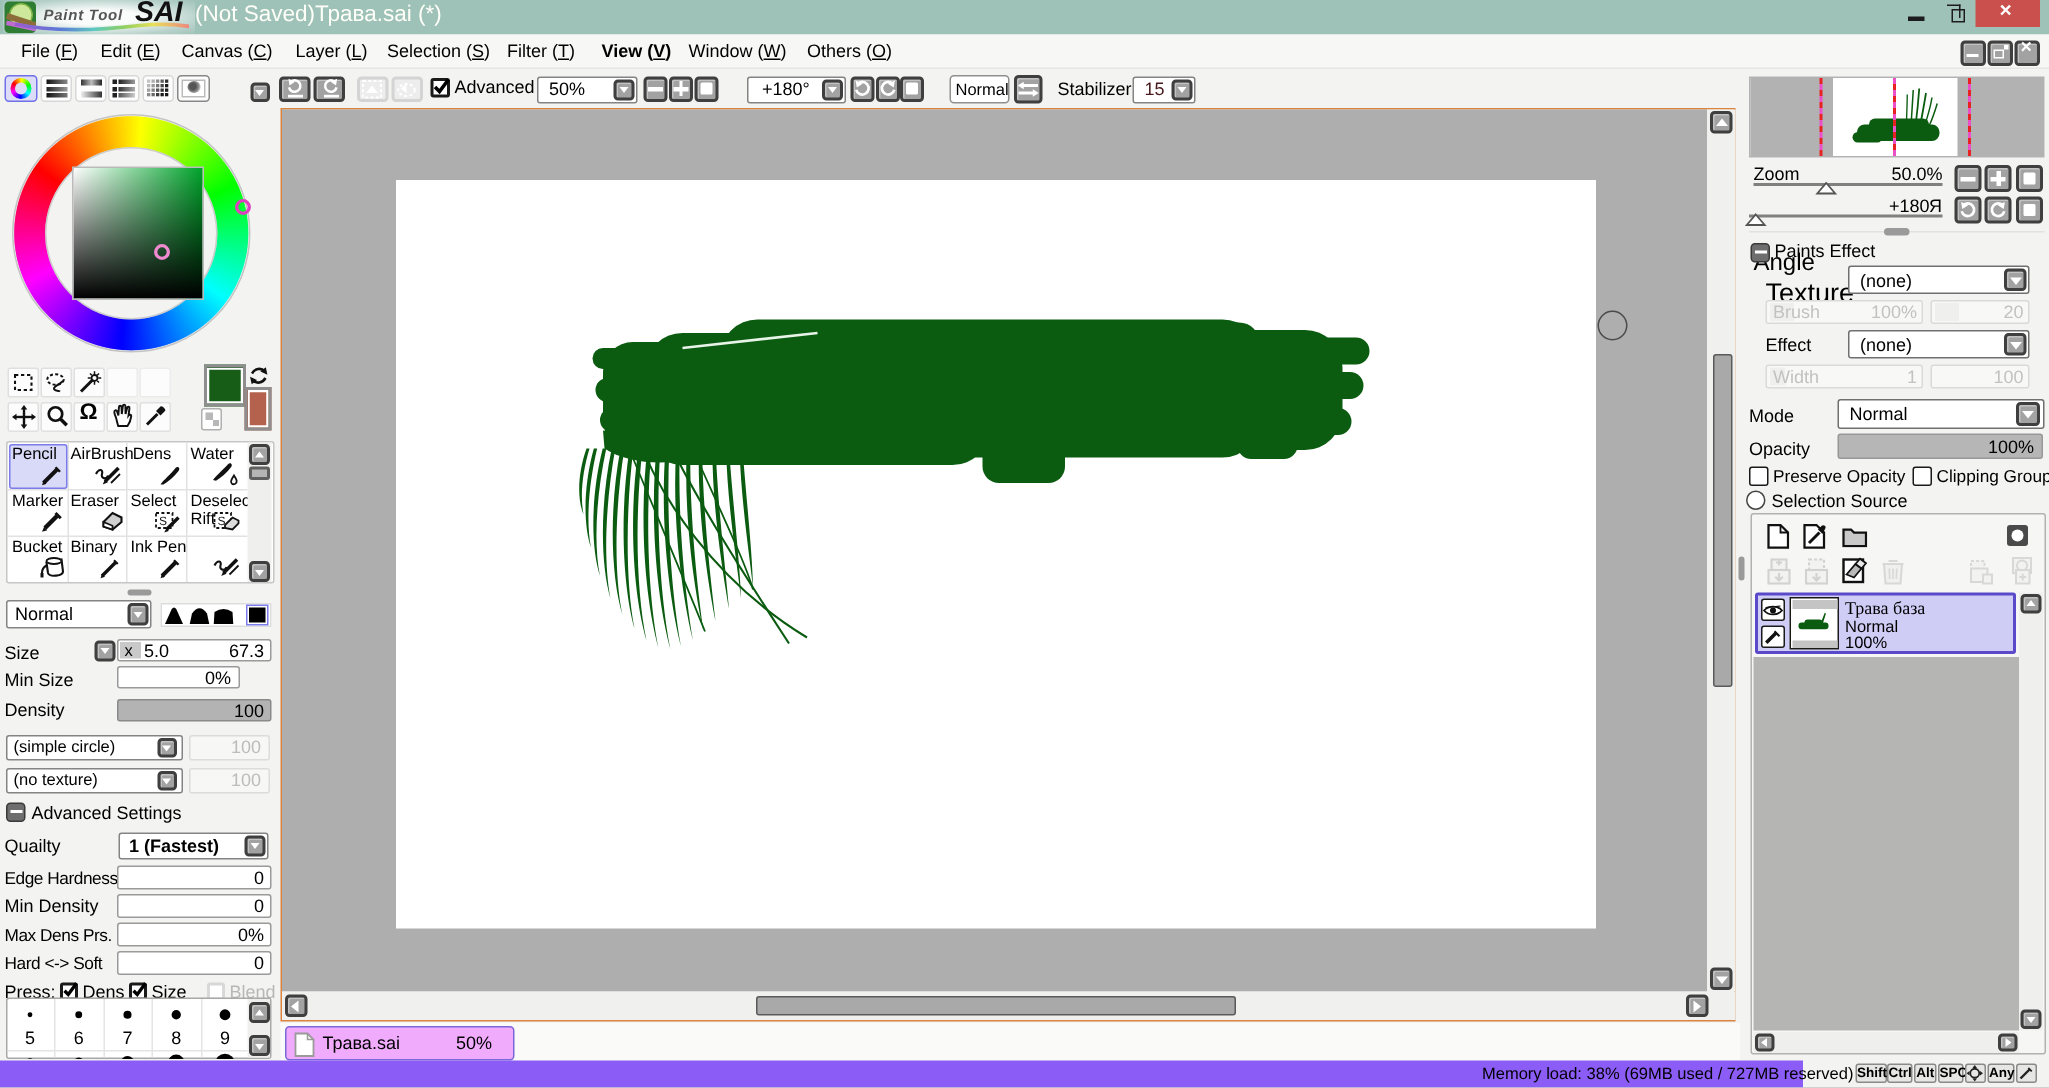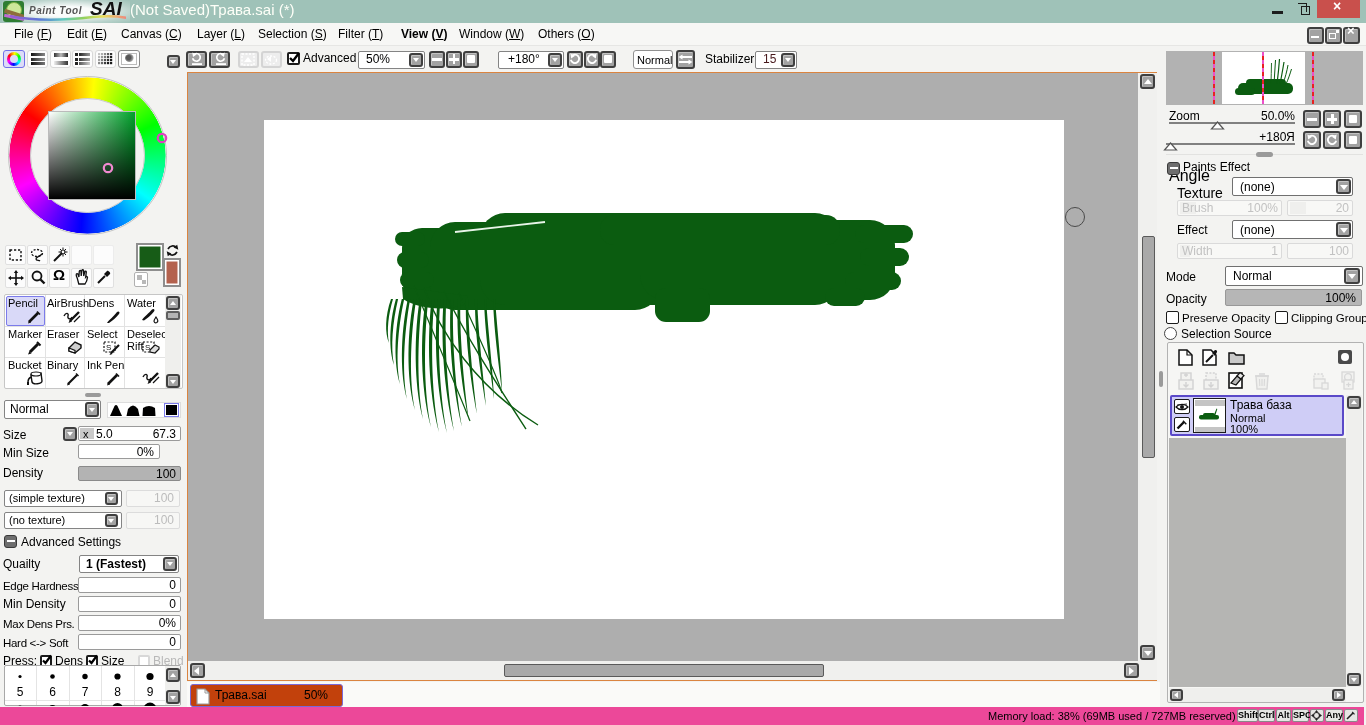--- a/index.html
+++ b/index.html
@@ -471,21 +471,21 @@
 
 <div class="abs" style="left:3px;top:447px;font-size:12px;">Min Size</div>
 <div class="abs inp" style="left:78px;top:444px;width:82px;height:15px;"></div>
 <div class="abs" style="left:120px;top:446px;width:34px;font-size:12px;text-align:right;">0%</div>
 
 <div class="abs" style="left:3px;top:467px;font-size:12px;">Density</div>
 <div class="abs" style="left:78px;top:466px;width:103px;height:15px;background:#b3b3b3;border:1px solid #8a8a8a;border-radius:2px;"></div>
 <div class="abs" style="left:146px;top:468px;width:30px;font-size:12px;text-align:right;">100</div>
 
 <div class="abs combo" style="left:4px;top:490px;width:118px;height:17px;"></div>
-<div class="abs" style="left:9px;top:492px;font-size:11px;">(simple texture)</div>
+<div class="abs" style="left:9px;top:492px;font-size:11px;">(simple circle)</div>
 <div class="abs bd" style="left:105px;top:492px;width:13px;height:13px;"></div>
 <div class="abs" style="left:108px;top:497px;width:0;height:0;border-left:3.5px solid transparent;border-right:3.5px solid transparent;border-top:4.5px solid #fff;"></div>
 <div class="abs" style="left:126px;top:490px;width:54px;height:17px;background:#f7f7f5;border:1px solid #dcdcdc;border-radius:2px;"></div>
 <div class="abs" style="left:140px;top:492px;width:34px;font-size:12px;text-align:right;color:#bcbcbc;">100</div>
 <div class="abs combo" style="left:4px;top:512px;width:118px;height:17px;"></div>
 <div class="abs" style="left:9px;top:514px;font-size:11px;">(no texture)</div>
 <div class="abs bd" style="left:105px;top:514px;width:13px;height:13px;"></div>
 <div class="abs" style="left:108px;top:519px;width:0;height:0;border-left:3.5px solid transparent;border-right:3.5px solid transparent;border-top:4.5px solid #fff;"></div>
 <div class="abs" style="left:126px;top:512px;width:54px;height:17px;background:#f7f7f5;border:1px solid #dcdcdc;border-radius:2px;"></div>
 <div class="abs" style="left:140px;top:514px;width:34px;font-size:12px;text-align:right;color:#bcbcbc;">100</div>
@@ -616,21 +616,21 @@
   </svg>
 <div class="abs bd" style="left:1344px;top:131px;width:18px;height:18px;"></div>
 <div class="abs" style="left:1349px;top:136px;width:8px;height:8px;background:#fff;border-radius:1px;"></div>
 
 <div class="abs" style="left:1166px;top:154px;width:197px;height:1px;background:#e2e2e0;"></div>
 <div class="abs" style="left:1256px;top:152px;width:17px;height:5px;background:#9a9a9a;border-radius:2.5px;"></div>
 
 <div class="abs" style="left:1167px;top:162px;width:13px;height:13px;background:#6e6e6e;border:1.5px solid #3a3a3a;border-radius:3px;"></div>
 <div class="abs" style="left:1169.5px;top:167px;width:8px;height:2.4px;background:#fff;"></div>
 <div class="abs" style="left:1183px;top:161px;font-size:12px;">Paints Effect</div>
-<div class="abs" style="left:1177px;top:186px;font-size:14px;">Texture</div>
+<div class="abs" style="left:1177px;top:186px;font-size:18px;">Texture</div>
 <div class="abs" style="left:1232px;top:177px;width:121px;height:19px;background:#fff;border:1.5px solid #707070;border-radius:2px;"></div>
 <div class="abs" style="left:1240px;top:181px;font-size:12px;">(none)</div>
 <div class="abs bd" style="left:1336px;top:179px;width:15px;height:15px;"></div>
 <div class="abs" style="left:1339.5px;top:185px;width:0;height:0;border-left:4px solid transparent;border-right:4px solid transparent;border-top:5px solid #fff;"></div>
 <div class="abs" style="left:1177px;top:200px;width:105px;height:16px;background:#f8f8f6;border:1px solid #dadada;border-radius:2px;"></div>
 <div class="abs" style="left:1180px;top:202px;width:16px;height:12px;background:#efefed;"></div>
 <div class="abs" style="left:1182px;top:202px;font-size:12px;color:#c2c2c2;">Brush</div>
 <div class="abs" style="left:1240px;top:202px;width:38px;font-size:12px;text-align:right;color:#c2c2c2;">100%</div>
 <div class="abs" style="left:1287px;top:200px;width:66px;height:16px;background:#f8f8f6;border:1px solid #dadada;border-radius:2px;"></div>
 <div class="abs" style="left:1290px;top:202px;width:16px;height:12px;background:#efefed;"></div>
@@ -737,48 +737,48 @@
 <div class="abs" style="left:1193px;top:398px;width:33px;height:35px;background:#fff;border:1.5px solid #1a1a1a;"></div>
 <div class="abs" style="left:1194.5px;top:399.5px;width:30px;height:6px;background:#c4c4c4;"></div>
 <div class="abs" style="left:1194.5px;top:427px;width:30px;height:4.5px;background:#c4c4c4;"></div>
 <svg class="abs" style="left:1194.5px;top:406px;" width="30" height="21">
     <g fill="#0b5c10">
       <rect x="4" y="9" width="20" height="4.5" rx="2"></rect>
       <rect x="8" y="7" width="12" height="4" rx="2"></rect>
       <path d="M19,9 C20,6 21,4 21.5,2.5 L22.3,3 C21.8,5 20.8,7.5 20.3,9.5 Z"></path>
     </g>
   </svg>
-<div class="abs" style="left:1230px;top:399px;font-size:12px;">Трава база</div>
+<div class="abs" style="left:1230px;top:399px;font-size:12px;font-family:Liberation Serif, serif;">Трава база</div>
 <div class="abs" style="left:1230px;top:412px;font-size:11px;">Normal</div>
 <div class="abs" style="left:1230px;top:423px;font-size:11px;">100%</div>
 
 <div class="abs" style="left:1169px;top:438px;width:177px;height:249px;background:#b5b5b3;"></div>
 
 <div class="abs" style="left:1346px;top:395px;width:16px;height:292px;background:#efefed;"></div>
 <div class="abs bd" style="left:1347px;top:396px;width:14px;height:13px;"></div>
 <div class="abs" style="left:1350.5px;top:400px;width:0;height:0;border-left:3.5px solid transparent;border-right:3.5px solid transparent;border-bottom:4.5px solid #fff;"></div>
 <div class="abs bd" style="left:1347px;top:673px;width:14px;height:13px;"></div>
 <div class="abs" style="left:1350.5px;top:678px;width:0;height:0;border-left:3.5px solid transparent;border-right:3.5px solid transparent;border-top:4.5px solid #fff;"></div>
 <div class="abs" style="left:1169px;top:688px;width:177px;height:14px;background:#efefed;"></div>
 <div class="abs bd" style="left:1170px;top:689px;width:13px;height:12px;"></div>
 <div class="abs" style="left:1173.5px;top:692px;width:0;height:0;border-top:3.5px solid transparent;border-bottom:3.5px solid transparent;border-right:4.5px solid #fff;"></div>
 <div class="abs bd" style="left:1332px;top:689px;width:13px;height:12px;"></div>
 <div class="abs" style="left:1336.5px;top:692px;width:0;height:0;border-top:3.5px solid transparent;border-bottom:3.5px solid transparent;border-left:4.5px solid #fff;"></div>
 
 <div class="abs" style="left:187px;top:682px;width:973px;height:25px;background:#fafaf8;"></div>
-<div class="abs" id="tabbar" style="left:190px;top:684px;width:153px;height:23px;background:#c2410c;border:1px solid #7a68d8;border-radius:3px;">
+<div class="abs" id="tabbar" style="left:190px;top:684px;width:153px;height:23px;background:#f0abfc;border:1px solid #7a68d8;border-radius:3px;">
   <svg class="abs" style="left:5px;top:3px;" width="14" height="17">
       <path d="M1,1 L9,1 L13,5 L13,16 L1,16 Z" fill="#fff" stroke="#9a9a9a" stroke-width="1.2"></path>
       <path d="M9,1 L9,5 L13,5" fill="none" stroke="#9a9a9a" stroke-width="1"></path>
     </svg>
   <div class="abs" style="left:24px;top:4px;font-size:12px;">Трава.sai</div>
   <div class="abs" style="left:113px;top:4px;font-size:12px;">50%</div>
 </div>
 
-<div class="abs" id="statusbar" style="left:0;top:707px;width:1364px;height:18px;background:#ec4899;">
+<div class="abs" id="statusbar" style="left:0;top:707px;width:1202px;height:18px;background:#8b5cf6;">
   <div class="abs" style="left:988px;top:3px;font-size:11px;">Memory load: 38% (69MB used / 727MB reserved)</div>
   <div class="abs" style="left:1237px;top:2px;width:21px;height:13px;background:#e6e6e4;border:1px solid #8a8a8a;border-radius:2px;font-size:9px;font-weight:bold;text-align:center;line-height:11px;">Shift</div>
   <div class="abs" style="left:1258px;top:2px;width:17px;height:13px;background:#e6e6e4;border:1px solid #8a8a8a;border-radius:2px;font-size:9px;font-weight:bold;text-align:center;line-height:11px;">Ctrl</div>
   <div class="abs" style="left:1276px;top:2px;width:15px;height:13px;background:#e6e6e4;border:1px solid #8a8a8a;border-radius:2px;font-size:9px;font-weight:bold;text-align:center;line-height:11px;">Alt</div>
   <div class="abs" style="left:1292px;top:2px;width:17px;height:13px;background:#e6e6e4;border:1px solid #8a8a8a;border-radius:2px;font-size:9px;font-weight:bold;text-align:center;line-height:11px;">SPC</div>
   <div class="abs" style="left:1310px;top:2px;width:14px;height:13px;background:#e6e6e4;border:1px solid #8a8a8a;border-radius:2px;"></div>
   <svg class="abs" style="left:1311px;top:3px;" width="11" height="11">
       <circle cx="5.5" cy="5.5" r="3" fill="none" stroke="#222" stroke-width="1.2"></circle>
       <g fill="#222">
         <path d="M5.5,0 L4,2 L7,2 Z"></path>

